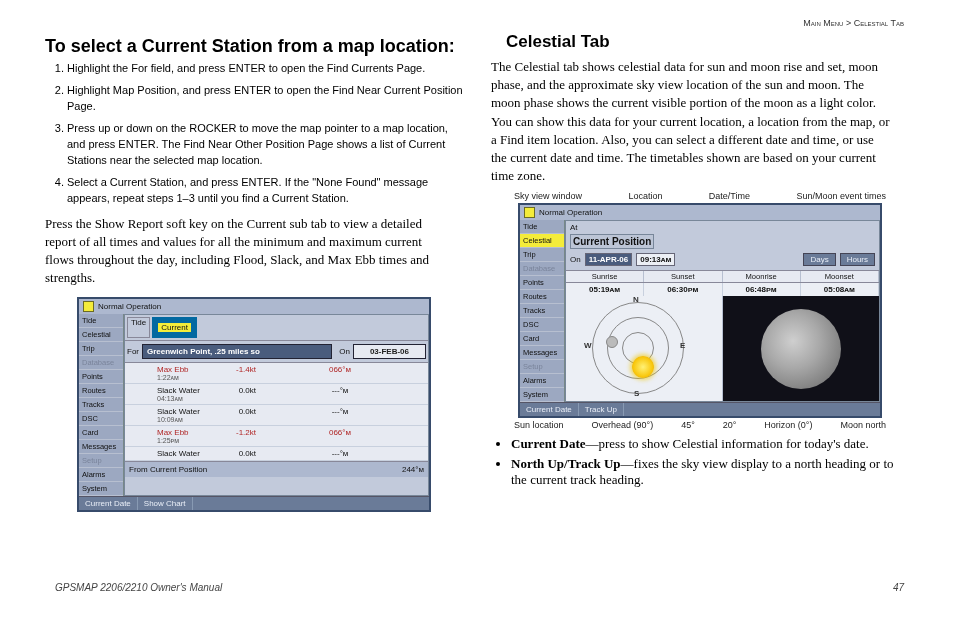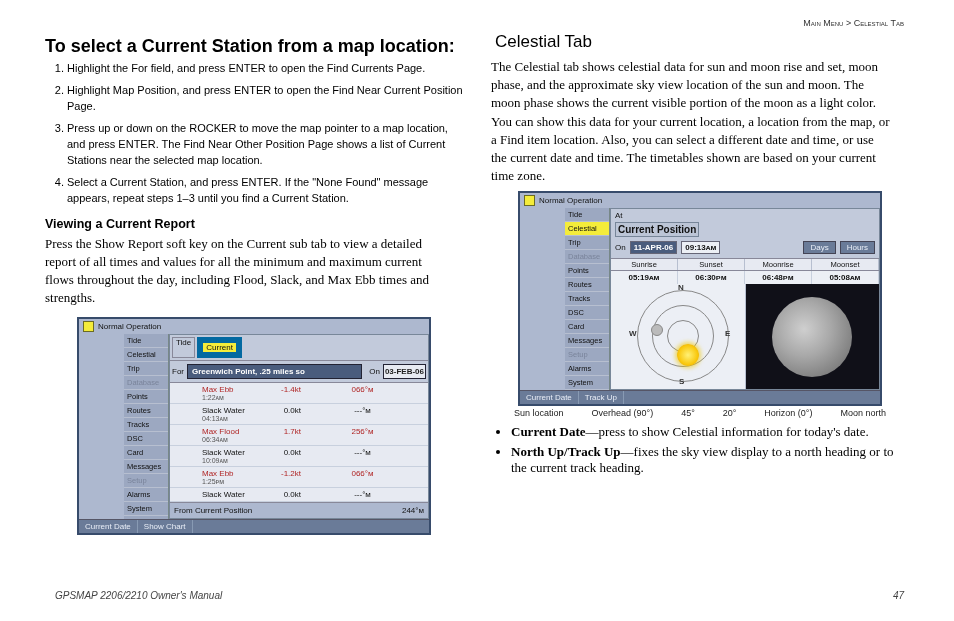--- a/index.html
+++ b/index.html
@@ -20,61 +20,61 @@
     right: 50px;
     font-size: 9px;
     font-variant: small-caps;
     color: #333;
     font-family: Arial, sans-serif;
   }
   .columns { display: flex; gap: 28px; }
   .col { flex: 1; }
   .h-bold { font-weight: bold; font-family: Arial, sans-serif; font-size: 18px; margin: 8px 0 4px 0;}
   .h-medium { font-weight: bold; font-family: Arial, sans-serif; font-size: 12.5px; margin: 10px 0 4px 0;}
-  .h-big { font-weight: normal; font-family: Arial, sans-serif; font-size: 17px; margin: 4px 0 6px 4px;}
+  .h-big { font-weight: bold; font-family: Arial, sans-serif; font-size: 17px; margin: 4px 0 6px 15px;}
   ol { margin: 2px 0 8px 0; padding-left: 22px; font-family: Arial, sans-serif; font-size: 11px; line-height: 1.45; }
   ol li { margin-bottom: 6px; }
   p { margin: 3px 17px 6px 0; line-height: 1.4; font-size: 13px;}
   .softkey-list { margin: 4px 0; padding-left: 20px; font-size: 13px; }
   .softkey-list li { margin-bottom: 4px; list-style-type: disc;}
   .footer {
-    position: absolute; bottom: 20px; left: 55px; right: 50px;
+    position: absolute; bottom: 28px; left: 55px; right: 50px;
     display: flex; justify-content: space-between;
     font-size: 10px; font-style: italic; color: #444;
     font-family: Arial, sans-serif;
   }
   .footer .pn { font-style: italic; }
 
   
   .shot-wrap { margin: 10px auto 0 auto; display: flex; justify-content: center; }
   .device {
     border: 2px solid #374b6b; background: #adb8cf;
     font-family: Verdana, Arial, sans-serif; font-size: 8px; color:#111;
     width: 350px;
   }
   .device .titlebar { display:flex; align-items:center; padding:2px 4px; background:#adb8cf;}
   .titlebar .ybox { width:9px; height:9px; background:#f4ec3a; border:1px solid #6b6b24; margin-right:4px;}
-  .device .body { display:flex;margin-left:45px; }
+  .device .body { display:flex; }
   .sidetabs { width:44px; background:#9ca8c1; border-right:1px solid #788; display:flex; flex-direction:column;}
   .sidetabs div { padding:2px 3px; border-bottom:1px solid #b7bfd0; font-size:7.5px; color:#111;}
   .sidetabs .sel { background:#f4ec3a; }
   .sidetabs .dim { color:#7a849b; }
   .mainpane { flex:1; background:#c2cadb; border:1px solid #788799; overflow:hidden;}
   .device .botbar { display:flex; border-top:1px solid #556; background:#6a7b98; color:#e9eef7;}
   .botbar div { padding:2px 6px; border-right:1px solid #889ab3; font-size:8px;}
   
   
   .lp-top { display:flex; padding:2px; border-bottom:1px solid #889;}
   .lp-top .t1 { padding:0 3px; border:1px solid #889; background:#c2cadb; margin-right:2px;}
   .lp-top .t2 { padding:0 3px; border:6px solid #0369a1; background:#f4ec3a;}
   .lp-for { display:flex; align-items:center; padding:3px 2px; gap:3px; border-bottom:1px solid #889;}
   .lp-for .lbl { font-size:8px;}
   .lp-for .val { background:#4a5c7d; color:#fff; padding:2px 4px; font-weight:bold; flex:1; border:1px solid #223;}
   .lp-for .on { margin-left:4px; font-size:8px;}
-  .lp-for .date { background:#e7eaf2; color:#222; padding:2px 1px; font-weight:bold; border:1px solid #223;}
+  .lp-for .date { background:#e7eaf2; color:#222; padding:2px 16px; font-weight:bold; border:1px solid #223;}
   .rows { background:#e7eaf2; }
   .rows .r { display:flex; border-bottom:1px solid #c8d0de; padding:2px 4px;}
   .rows .r .a { width:72px;}
   .rows .r .a span{display:block;padding-left:28px;}
   .rows .r .b { width:55px; text-align:right;}
   .rows .r .c { flex:1; text-align:center;}
   .red { color:#b02525; }
   .subt { font-size:7px; color:#555;}
   .lp-from { display:flex; justify-content:space-between; padding:3px 4px; background:#adb8cf; border-top:1px solid #889;}
   
@@ -114,21 +114,20 @@
 <div class="columns">
 
   <div class="col">
     <div class="h-bold">To select a Current Station from a map location:</div>
     <ol>
       <li>Highlight the For field, and press ENTER to open the Find Currents Page.</li>
       <li>Highlight Map Position, and press ENTER to open the Find Near Current Position Page.</li>
       <li>Press up or down on the ROCKER to move the map pointer to a map location, and press ENTER. The Find Near Other Position Page shows a list of Current Stations near the selected map location.</li>
       <li>Select a Current Station, and press ENTER. If the "None Found" message appears, repeat steps 1–3 until you find a Current Station.</li>
     </ol>
-    <div class="h-medium">Viewing a Current Report</div>
     <p>Press the Show Report soft key on the Current sub tab to view a detailed report of all times and values for all the minimum and maximum current flows throughout the day, including Flood, Slack, and Max Ebb times and strengths.</p>
 
     <div class="shot-wrap">
       <div class="device">
         <div class="titlebar">
           <span class="ybox"></span>
           <span>Normal Operation</span>
         </div>
         <div class="body">
           <div class="sidetabs">
@@ -169,28 +168,20 @@
               <div class="r">
                   <div class="a">
                     <span>Slack Water</span>
                     <span class="subt">04:13ᴀᴍ</span>
                   </div>
                   <div class="b">0.0kt</div>
                   <div class="c">---°ᴍ</div>
                 </div>
               <div class="r">
                   <div class="a">
-                    <span class="red">Max Flood</span>
-                    <span class="subt">06:34ᴀᴍ</span>
-                  </div>
-                  <div class="b red">1.7kt</div>
-                  <div class="c red">256°ᴍ</div>
-                </div>
-              <div class="r">
-                  <div class="a">
                     <span>Slack Water</span>
                     <span class="subt">10:09ᴀᴍ</span>
                   </div>
                   <div class="b">0.0kt</div>
                   <div class="c">---°ᴍ</div>
                 </div>
               <div class="r">
                   <div class="a">
                     <span class="red">Max Ebb</span>
                     <span class="subt">1:25ᴘᴍ</span>
@@ -218,20 +209,26 @@
         </div>
       </div>
     </div>
   </div>
 
   <div class="col">
     <div class="h-big">Celestial Tab</div>
     <p>The Celestial tab shows celestial data for sun and moon rise and set, moon phase, and the approximate sky view location of the sun and moon. The moon phase shows the current visible portion of the moon as a light color. You can show this data for your current location, a location from the map, or a Find item location. Also, you can select a different date and time, or use the current date and time. The timetables shown are based on your current time zone.</p>
 
     <div class="annot-wrap">
+      <div class="annot-top">
+        <span>Sky view window</span>
+        <span>Location</span>
+        <span>Date/Time</span>
+        <span>Sun/Moon event times</span>
+      </div>
 
       <div class="device" style="width:360px; margin:2px auto;">
         <div class="titlebar">
           <span class="ybox"></span>
           <span>Normal Operation</span>
         </div>
         <div class="body">
           <div class="sidetabs">
             <div>Tide</div>
             <div class="sel">Celestial</div>

